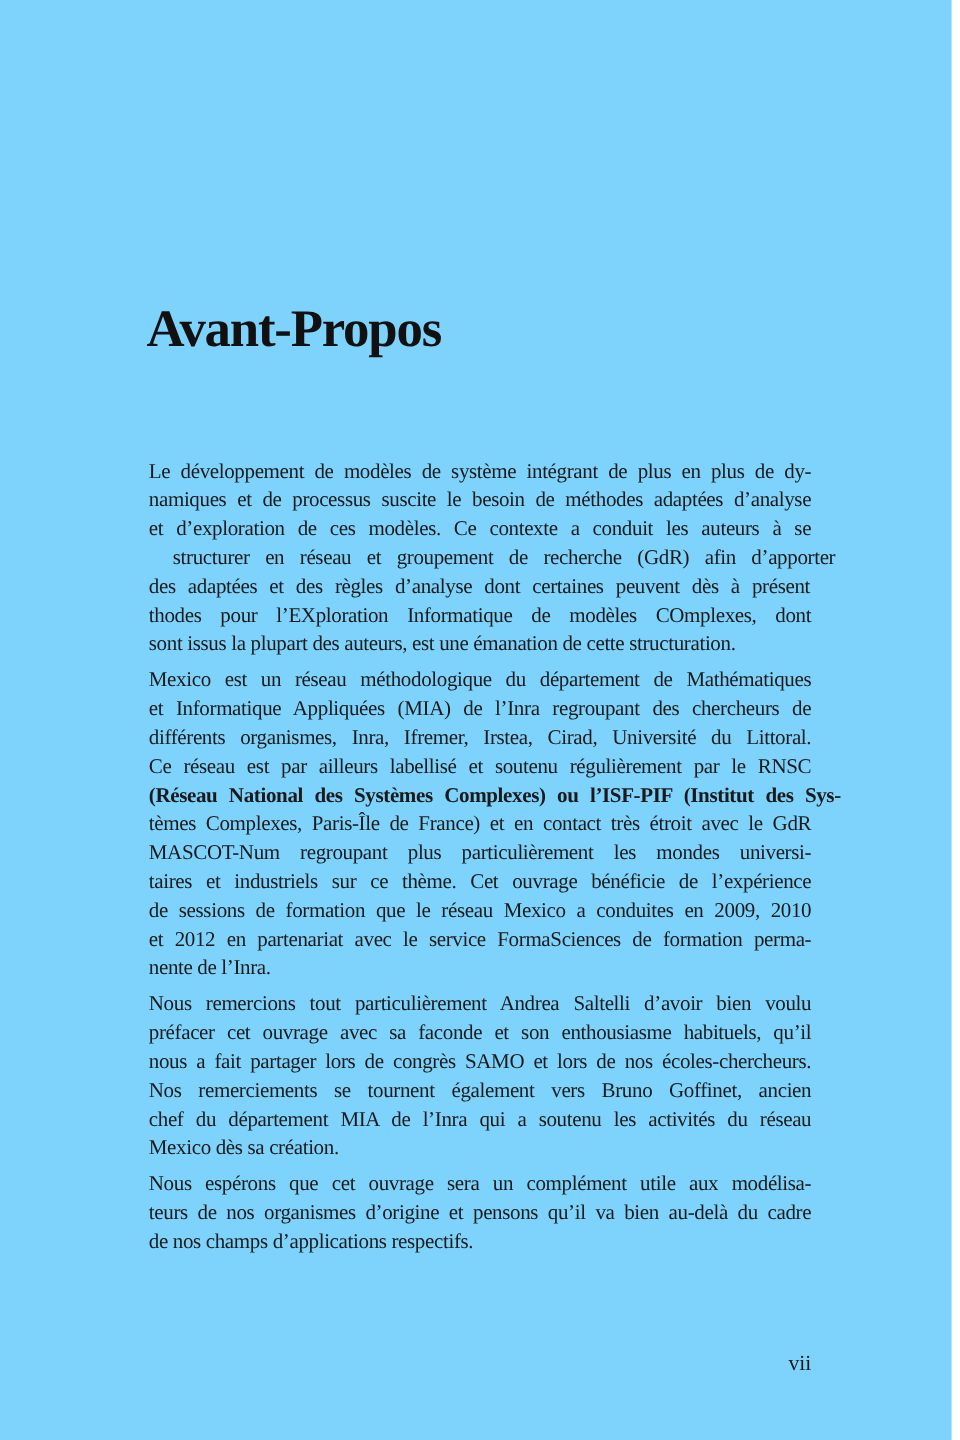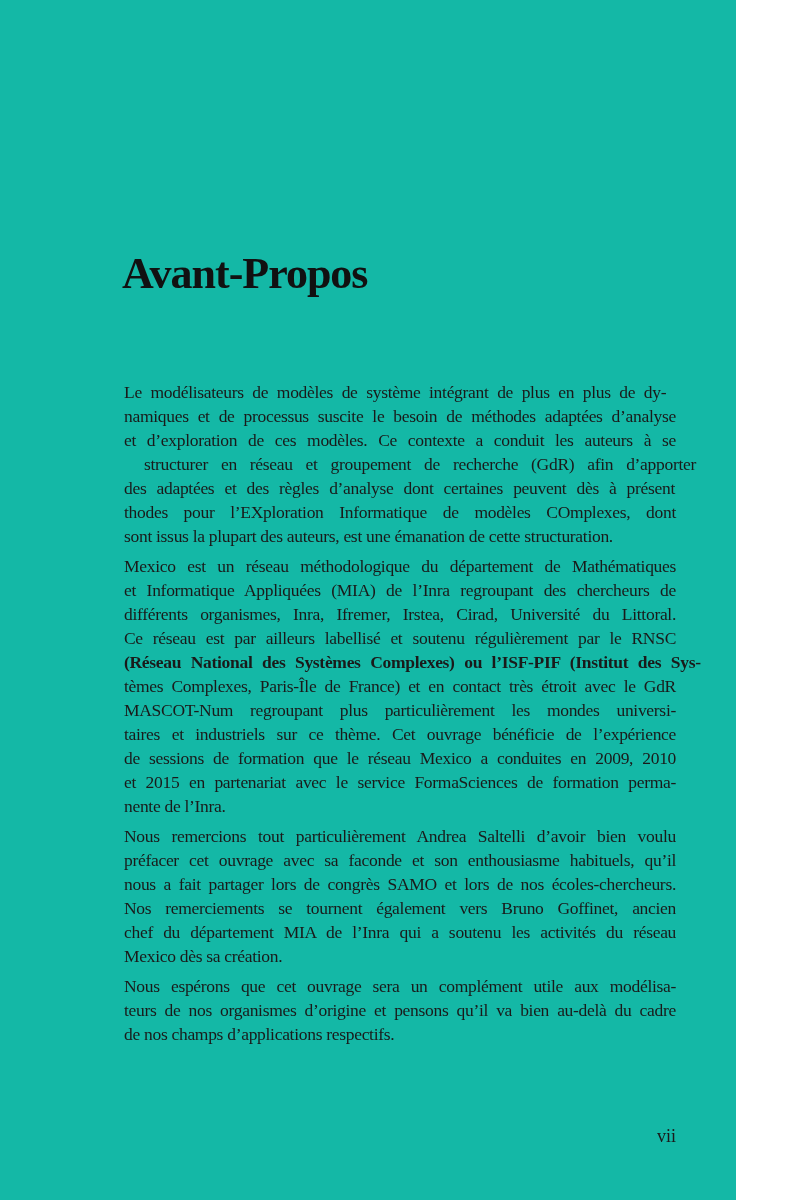--- a/index.html
+++ b/index.html
@@ -2,23 +2,23 @@
 <html><head>
 <meta charset="utf-8">
 <style>
   html, body {
     margin: 0;
     padding: 0;
     background: #ffffff;
   }
   .page {
     position: relative;
-    width: 736px;
+    width: 793px;
     height: 1200px;
-    background: #14b8a6;
+    background: #7dd3fc;
     font-family: "Liberation Serif", serif;
     color: #1a1a1a;
     overflow: hidden;
   }
   .title {
     position: absolute;
     left: 122px;
     top: 248px;
     margin: 0;
     font-size: 44px;
@@ -59,39 +59,39 @@
   }
 </style>
 </head>
 <body>
 
 <div class="page">
   <h1 class="title">Avant-Propos</h1>
 
   <div class="text-block">
       <div class="paragraph">
-        <div class="line"><span class="line-inner" style="word-spacing: 4.52px;">Le modélisateurs de modèles de système intégrant de plus en plus de dy-</span></div>
+        <div class="line"><span class="line-inner" style="word-spacing: 4.52px;">Le développement de modèles de système intégrant de plus en plus de dy-</span></div>
         <div class="line"><span class="line-inner" style="word-spacing: 4.9px;">namiques et de processus suscite le besoin de méthodes adaptées d’analyse</span></div>
         <div class="line"><span class="line-inner" style="word-spacing: 6.75px;">et d’exploration de ces modèles. Ce contexte a conduit les auteurs à se</span></div>
         <div class="line"><span class="line-inner" style="word-spacing: 8.84px; margin-left: 20px;">structurer en réseau et groupement de recherche (GdR) afin d’apporter</span></div>
         <div class="line"><span class="line-inner" style="word-spacing: 6.01px;">des adaptées et des règles d’analyse dont certaines peuvent dès à présent</span></div>
         <div class="line"><span class="line-inner" style="word-spacing: 11.66px;">thodes pour l’EXploration Informatique de modèles COmplexes, dont</span></div>
         <div class="line last"><span class="line-inner">sont issus la plupart des auteurs, est une émanation de cette structuration.</span></div>
       </div>
       <div class="paragraph">
         <div class="line"><span class="line-inner" style="word-spacing: 7.49px;">Mexico est un réseau méthodologique du département de Mathématiques</span></div>
         <div class="line"><span class="line-inner" style="word-spacing: 6.52px;">et Informatique Appliquées (MIA) de l’Inra regroupant des chercheurs de</span></div>
         <div class="line"><span class="line-inner" style="word-spacing: 8.36px;">différents organismes, Inra, Ifremer, Irstea, Cirad, Université du Littoral.</span></div>
         <div class="line"><span class="line-inner" style="word-spacing: 5.92px;">Ce réseau est par ailleurs labellisé et soutenu régulièrement par le RNSC</span></div>
         <div class="line"><span class="line-inner" style="word-spacing: 5.46px; font-weight: bold;">(Réseau National des Systèmes Complexes) ou l’ISF-PIF (Institut des Sys-</span></div>
         <div class="line"><span class="line-inner" style="word-spacing: 4.1px;">tèmes Complexes, Paris-Île de France) et en contact très étroit avec le GdR</span></div>
         <div class="line"><span class="line-inner" style="word-spacing: 12.84px;">MASCOT-Num regroupant plus particulièrement les mondes universi-</span></div>
         <div class="line"><span class="line-inner" style="word-spacing: 7.49px;">taires et industriels sur ce thème. Cet ouvrage bénéficie de l’expérience</span></div>
         <div class="line"><span class="line-inner" style="word-spacing: 4.97px;">de sessions de formation que le réseau Mexico a conduites en 2009, 2010</span></div>
-        <div class="line"><span class="line-inner" style="word-spacing: 5.47px;">et 2015 en partenariat avec le service FormaSciences de formation perma-</span></div>
+        <div class="line"><span class="line-inner" style="word-spacing: 5.47px;">et 2012 en partenariat avec le service FormaSciences de formation perma-</span></div>
         <div class="line last"><span class="line-inner">nente de l’Inra.</span></div>
       </div>
       <div class="paragraph">
         <div class="line"><span class="line-inner" style="word-spacing: 7.67px;">Nous remercions tout particulièrement Andrea Saltelli d’avoir bien voulu</span></div>
         <div class="line"><span class="line-inner" style="word-spacing: 6.13px;">préfacer cet ouvrage avec sa faconde et son enthousiasme habituels, qu’il</span></div>
         <div class="line"><span class="line-inner" style="word-spacing: 3.61px;">nous a fait partager lors de congrès SAMO et lors de nos écoles-chercheurs.</span></div>
         <div class="line"><span class="line-inner" style="word-spacing: 9.9px;">Nos remerciements se tournent également vers Bruno Goffinet, ancien</span></div>
         <div class="line"><span class="line-inner" style="word-spacing: 6.15px;">chef du département MIA de l’Inra qui a soutenu les activités du réseau</span></div>
         <div class="line last"><span class="line-inner">Mexico dès sa création.</span></div>
       </div>

